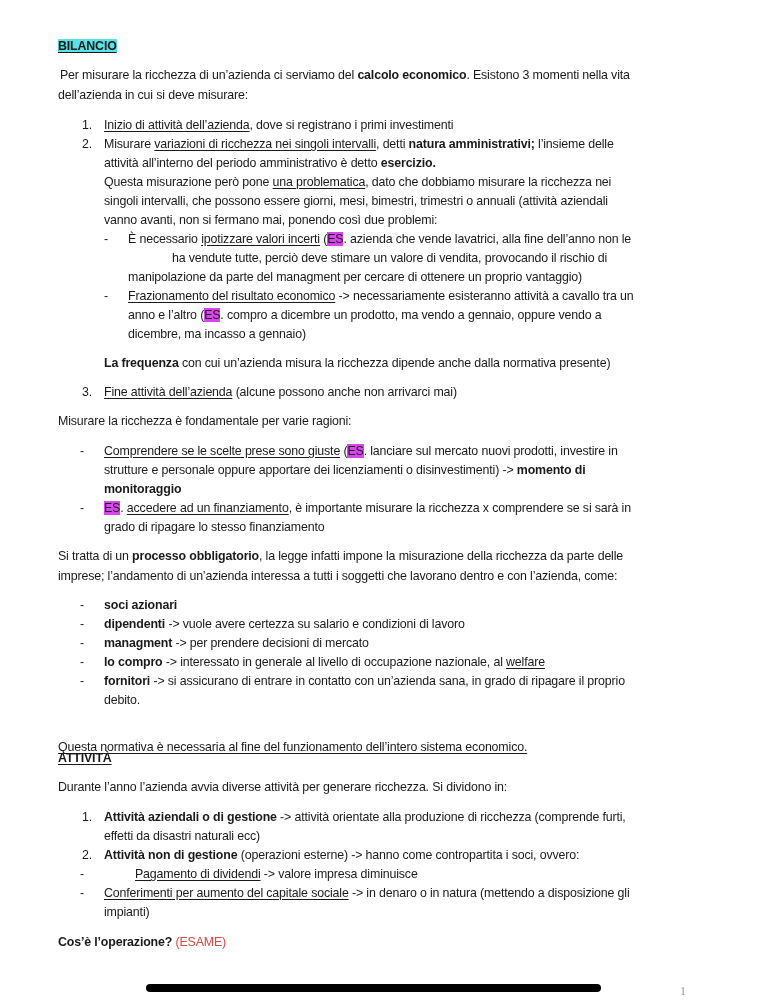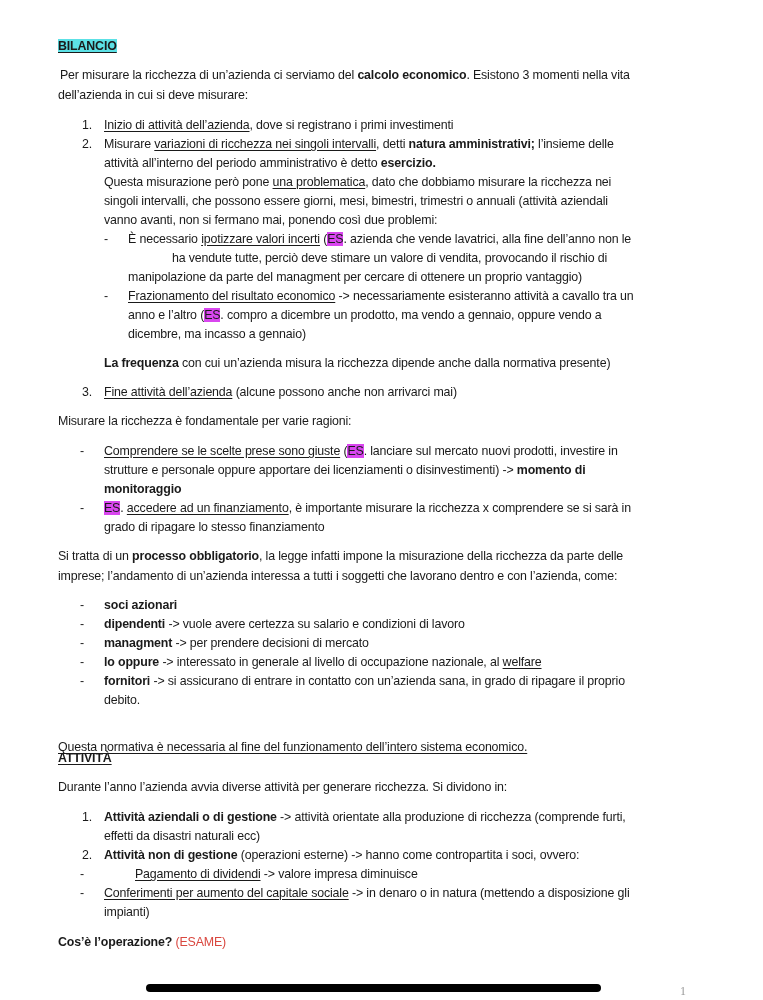--- a/index.html
+++ b/index.html
@@ -129,21 +129,21 @@
   <div class="line" style="left:80px; top:615px;">
     <span class="dash" style="left:0">-</span>
     <span style="position:absolute; left:24px;"><span class="b">dipendenti</span><span> -&gt; vuole avere certezza su salario e condizioni di lavoro</span></span>
   </div>
   <div class="line" style="left:80px; top:634px;">
     <span class="dash" style="left:0">-</span>
     <span style="position:absolute; left:24px;"><span class="b">managment</span><span> -&gt; per prendere decisioni di mercato</span></span>
   </div>
   <div class="line" style="left:80px; top:653px;">
     <span class="dash" style="left:0">-</span>
-    <span style="position:absolute; left:24px;"><span class="b">lo oppure</span><span> -&gt; interessato in generale al livello di occupazione nazionale, al </span><span class="u">welfare</span></span>
+    <span style="position:absolute; left:24px;"><span class="b">lo compro</span><span> -&gt; interessato in generale al livello di occupazione nazionale, al </span><span class="u">welfare</span></span>
   </div>
   <div class="line" style="left:80px; top:672px;">
     <span class="dash" style="left:0">-</span>
     <span style="position:absolute; left:24px;"><span class="b">fornitori</span><span> -&gt; si assicurano di entrare in contatto con un’azienda sana, in grado di ripagare il proprio</span></span>
   </div>
   <div class="line" style="left:104px; top:691px;">
     <span>debito.</span>
   </div>
 
   <div class="line" style="left:58px; top:720px;margin-top:18px;">

